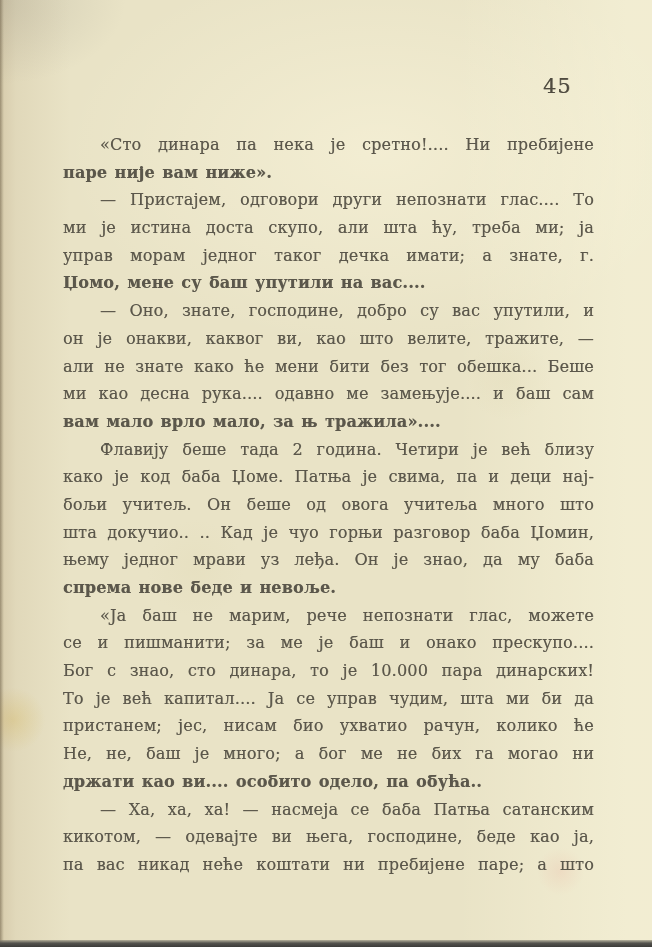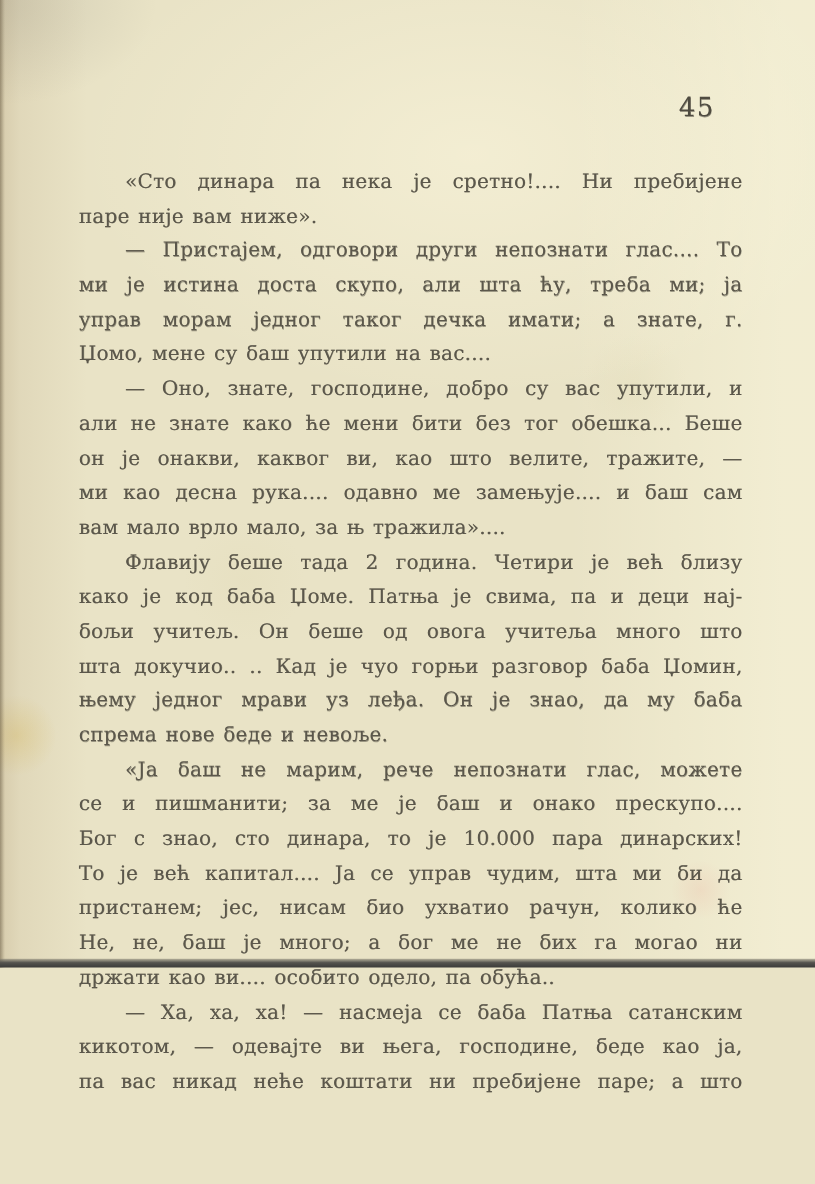--- a/index.html
+++ b/index.html
@@ -10,21 +10,21 @@
   * { box-sizing: border-box; }
   html, body { margin: 0; padding: 0; }
   body {
     width: 652px; height: 947px;
     overflow: hidden;
     font-family: "DejaVu Serif", "Liberation Serif", serif;
     background: var(--paper);
   }
   .page {
     position: relative;
-    width: 652px; height: 774px;
+    width: 652px; height: 947px;
     background-color: var(--paper);
     background-image:
       
       radial-gradient(ellipse 180px 120px at 0% 0%, rgba(120,115,105,0.20), rgba(120,115,105,0) 70%),
       
       linear-gradient(90deg, rgba(150,120,80,0.22) 0px, rgba(150,120,80,0.10) 16px, rgba(150,120,80,0.0) 70px),
       
       linear-gradient(90deg, rgba(255,252,228,0) 70%, rgba(255,252,228,0.40) 96%),
       
       radial-gradient(ellipse 420px 260px at 58% 16%, rgba(255,250,226,0.45), rgba(255,250,226,0) 75%),
@@ -69,21 +69,21 @@
   }
   .para { margin: 0; }
   .ln {
     text-align: justify;
     text-align-last: justify;
     white-space: normal;
     height: 27.7px;
     overflow: visible;
   }
   .ln.first { padding-left: 37px; }
-  .ln.last { text-align-last: left; }
+  .ln.last { text-align-last: left; font-weight: bold; }
 </style>
 </head>
 <body>
 
 <div class="page">
   <div class="page-number">45</div>
 
   <div class="text-block">
 
     <div class="para">
@@ -93,22 +93,22 @@
 
     <div class="para">
       <div class="ln first">— Пристајем, одговори други непознати глас.... То</div>
       <div class="ln">ми је истина доста скупо, али шта ћу, треба ми; ја</div>
       <div class="ln">управ морам једног таког дечка имати; а знате, г.</div>
       <div class="ln last">Џомо, мене су баш упутили на вас....</div>
     </div>
 
     <div class="para">
       <div class="ln first">— Оно, знате, господине, добро су вас упутили, и</div>
+      <div class="ln">он је онакви, каквог ви, као што велите, тражите, —</div>
       <div class="ln">али не знате како ће мени бити без тог обешка... Беше</div>
-      <div class="ln">он је онакви, каквог ви, као што велите, тражите, —</div>
       <div class="ln">ми као десна рука.... одавно ме замењује.... и баш сам</div>
       <div class="ln last">вам мало врло мало, за њ тражила»....</div>
     </div>
 
     <div class="para">
       <div class="ln first">Флавију беше тада 2 година. Четири је већ близу</div>
       <div class="ln">како је код баба Џоме. Патња је свима, па и деци нај-</div>
       <div class="ln">бољи учитељ. Он беше од овога учитеља много што</div>
       <div class="ln">шта докучио.. .. Кад је чуо горњи разговор баба Џомин,</div>
       <div class="ln">њему једног мрави уз леђа. Он је знао, да му баба</div>

